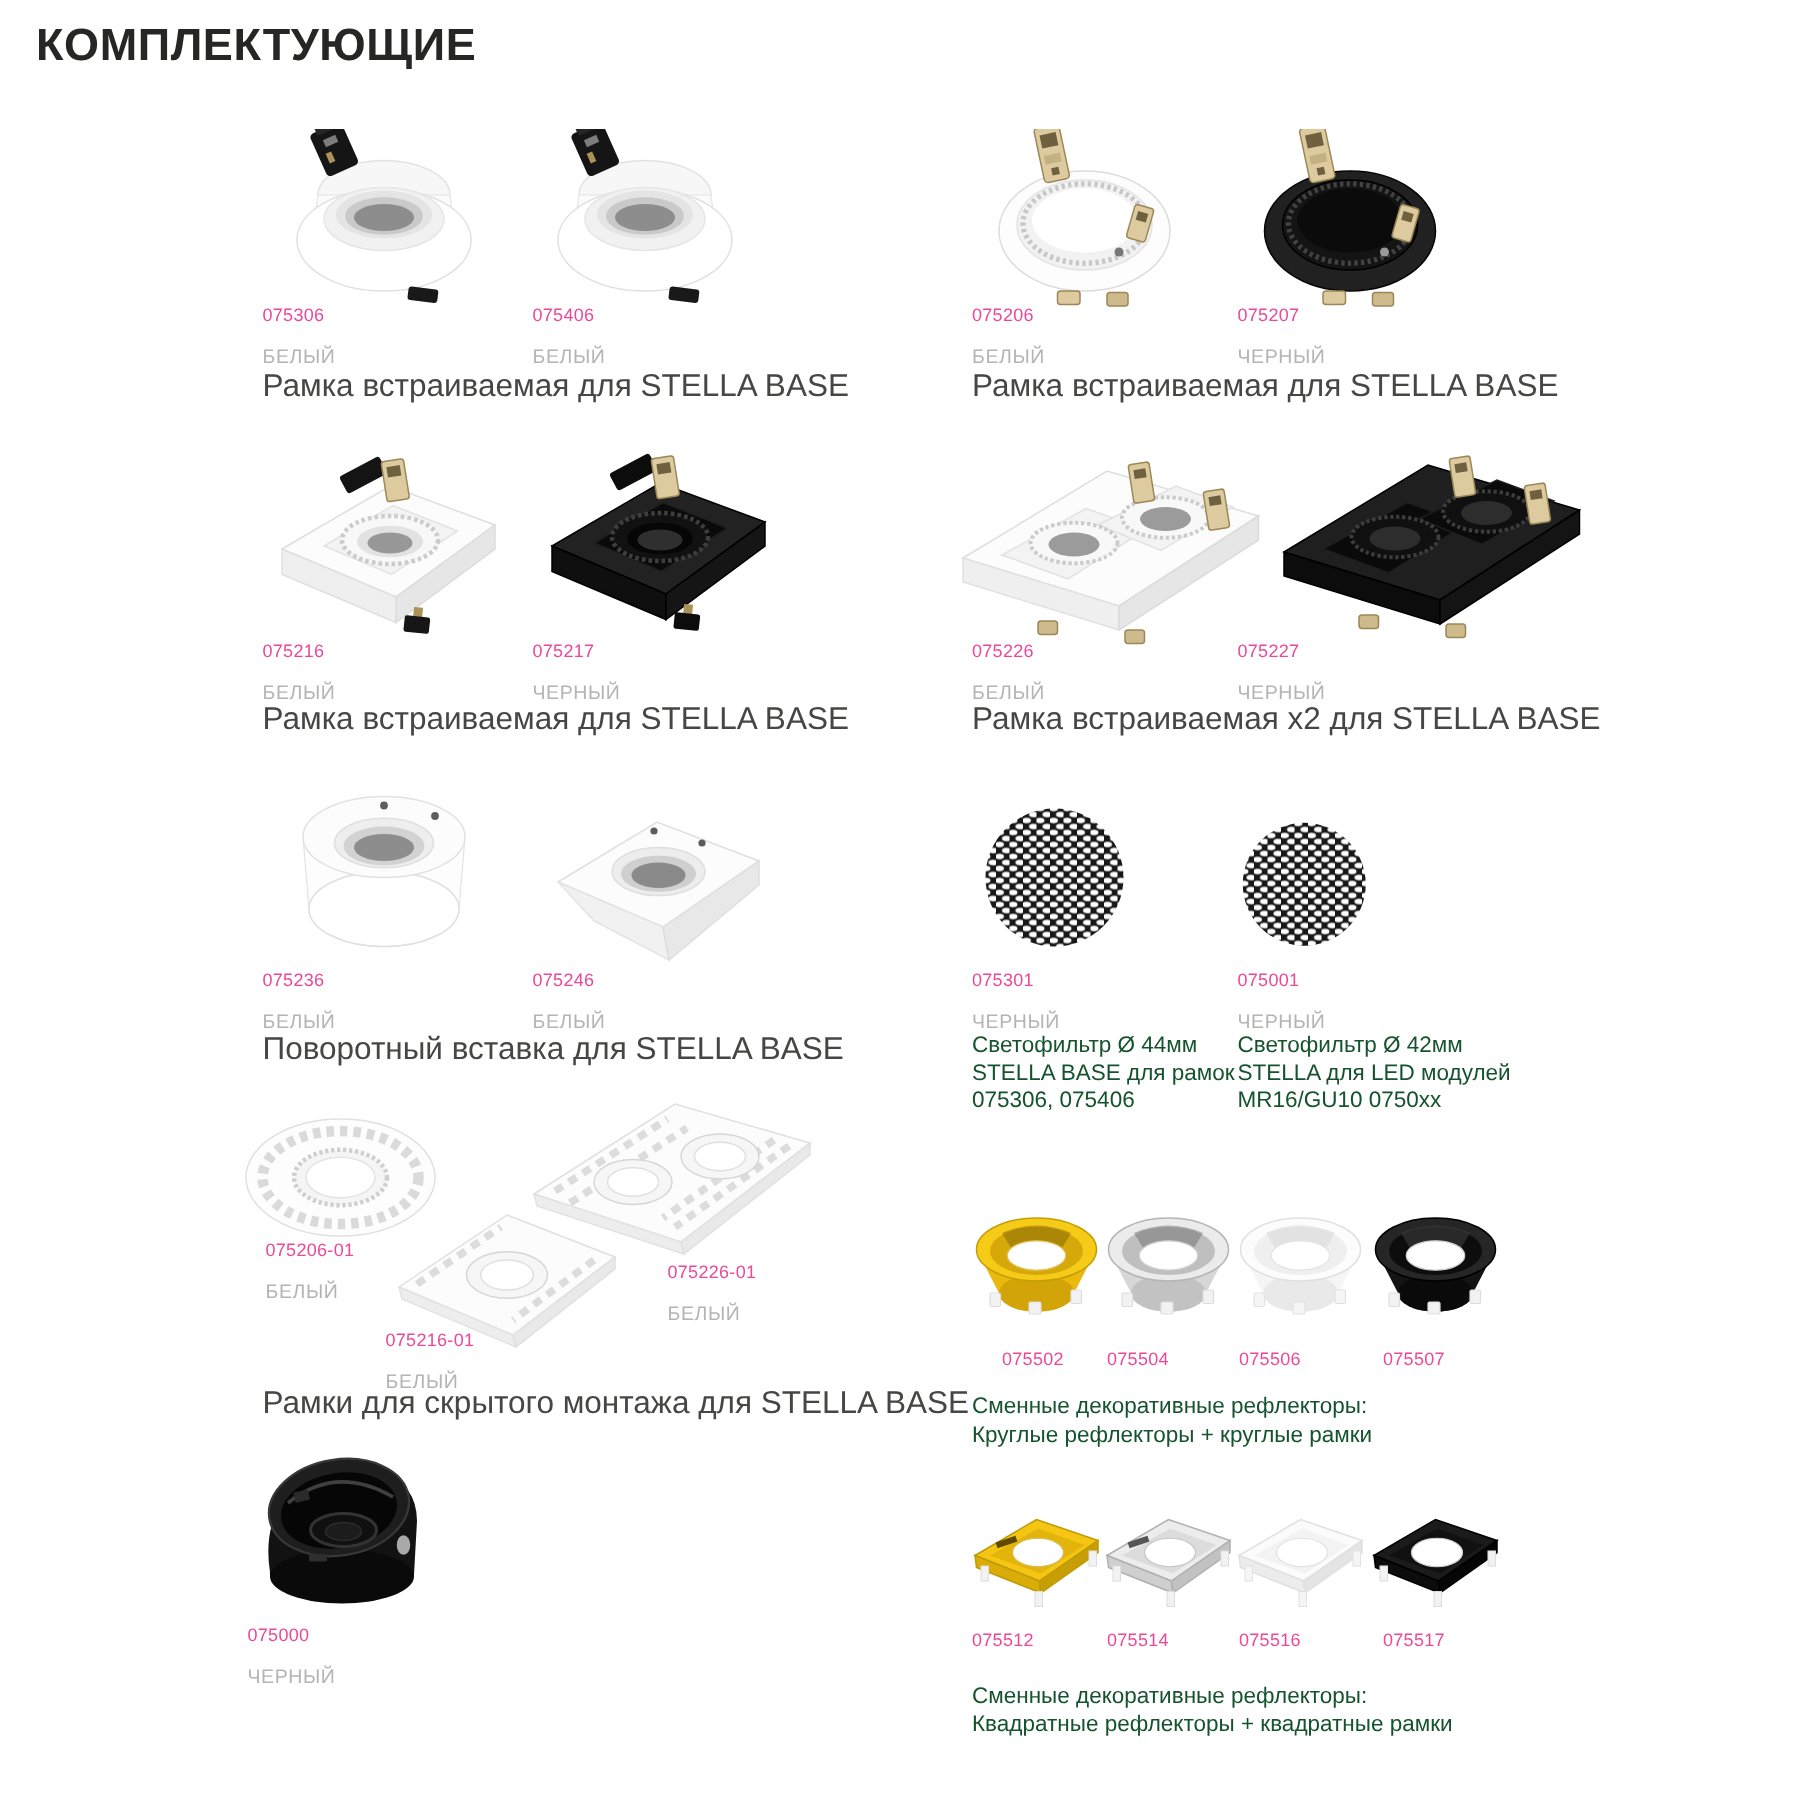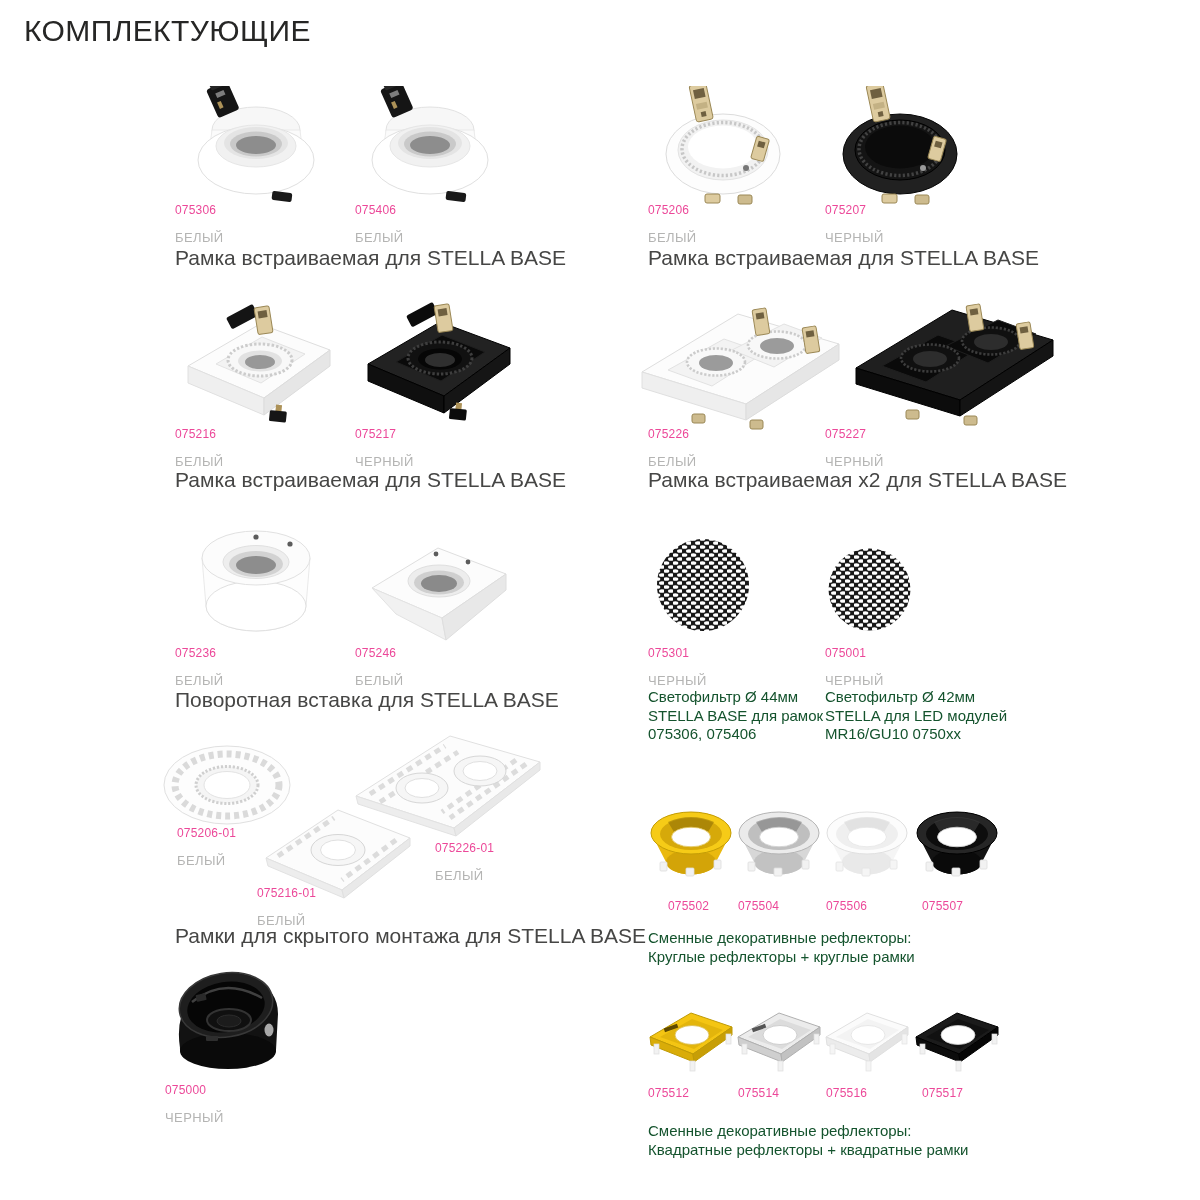--- a/index.html
+++ b/index.html
@@ -4,21 +4,21 @@
 <style>
   * { margin:0; padding:0; box-sizing:border-box; }
   html,body { background:#ffffff; }
   body {
     width:1200px; height:1200px; position:relative; overflow:hidden;
     font-family:"Liberation Sans", sans-serif; color:#3e3e3d;
   }
   .page { position:absolute; inset:0; }
   .title {
     position:absolute; left:24px; top:14px;
-    font-size:30px; font-weight:400; color:#262625; letter-spacing:.4px;
+    font-size:30px; font-weight:700; color:#262625; letter-spacing:.4px;
   }
   .pimg { position:absolute; }
   .codeblk { position:absolute; }
   .code { font-size:12px; color:#ec4899; letter-spacing:.2px; }
   .code.abs { position:absolute; }
   .clr { font-size:13px; color:#b4b4b3; margin-top:13px; letter-spacing:.4px; }
   .desc { position:absolute; font-size:21px; color:#464645; }
   .descblk { position:absolute; font-size:15px; color:#14532d; line-height:18.5px; }
 </style>
 </head>
@@ -241,21 +241,21 @@
     <circle cx="120" cy="52" r="2.4" fill="#5c5c5c"></circle>
   </svg>
   <div class="codeblk" style="left:175px;top:646px">
     <div class="code">075236</div>
     <div class="clr">БЕЛЫЙ</div>
   </div>
   <div class="codeblk" style="left:355px;top:646px">
     <div class="code">075246</div>
     <div class="clr">БЕЛЫЙ</div>
   </div>
-  <div class="desc" style="left:175px;top:688px">Поворотная вставка для STELLA BASE</div>
+  <div class="desc" style="left:175px;top:688px">Поворотный вставка для STELLA BASE</div>
 
   <svg class="pimg" style="left:655px;top:537px" width="96" height="96" viewBox="0 0 96 96">
     <defs>
       <pattern id="hcA" width="9" height="8" patternUnits="userSpaceOnUse">
         <rect width="9" height="8" fill="#181818"></rect>
         <ellipse cx="2.4" cy="2" rx="2.9" ry="1.85" fill="#ffffff"></ellipse>
         <ellipse cx="6.9" cy="6" rx="2.9" ry="1.85" fill="#ffffff"></ellipse>
       </pattern>
     </defs>
     <circle cx="48" cy="48" r="46" fill="url(#hcA)"></circle>
@@ -310,21 +310,21 @@
     <polygon points="8,62 10,70 86,102 84,94" fill="#ededed" stroke="#e2e2e2"></polygon>
     <polygon points="84,94 86,102 152,50 152,42" fill="#e9e9e9" stroke="#e0e0e0"></polygon>
     <path d="M20,60 L76,22 M138,44 L84,84" stroke="#dcdcdc" stroke-width="5" stroke-dasharray="6 5" fill="none"></path>
     <ellipse cx="80" cy="54" rx="27" ry="15.5" fill="#f6f6f6" stroke="#d6d6d6"></ellipse>
     <ellipse cx="80" cy="54" rx="17.5" ry="10" fill="#ffffff" stroke="#e0e0e0"></ellipse>
   </svg>
   <div class="codeblk" style="left:177px;top:826px">
     <div class="code">075206-01</div>
     <div class="clr">БЕЛЫЙ</div>
   </div>
-  <div class="codeblk" style="left:435px;top:841px">
+  <div class="codeblk" style="left:445px;top:841px">
     <div class="code">075226-01</div>
     <div class="clr">БЕЛЫЙ</div>
   </div>
   <div class="codeblk" style="left:257px;top:886px">
     <div class="code">075216-01</div>
     <div class="clr">БЕЛЫЙ</div>
   </div>
   <div class="desc" style="left:175px;top:924px">Рамки для скрытого монтажа для STELLA BASE</div>
 
   <svg class="pimg" style="left:648px;top:810px" width="86" height="72" viewBox="0 0 86 72">

